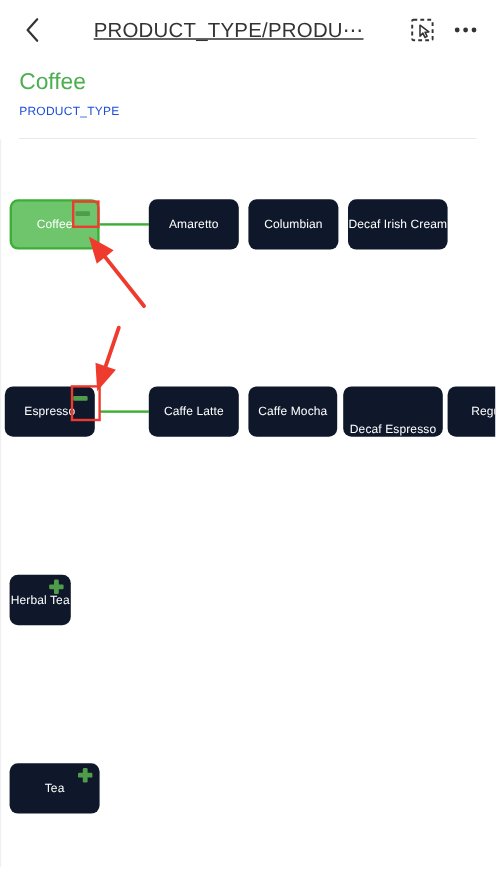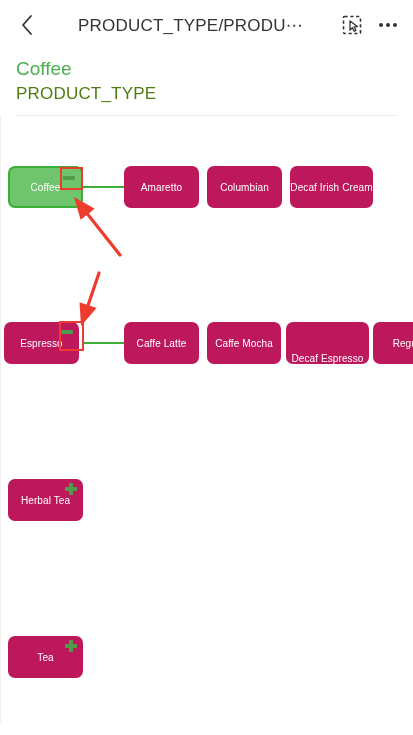--- a/index.html
+++ b/index.html
@@ -22,20 +22,21 @@
   }
 
   
   .topbar {
     position: relative;
     height: 50px;
     display: flex;
     align-items: center;
     padding: 0 12px;
     background: #ffffff;
+    text-decoration: underline;
   }
 
   .back-btn {
     width: 30px;
     height: 30px;
     display: flex;
     align-items: center;
     justify-content: center;
     flex: 0 0 auto;
     cursor: pointer;
@@ -89,22 +90,22 @@
   .info {
     padding: 6px 16px 0 16px;
   }
   .info-title {
     font-size: 19px;
     color: #4CAF50;
     line-height: 26px;
     font-weight: 400;
   }
   .info-sub {
-    font-size: 17px;
-    color: #4d7c0f;
+    font-size: 10px;
+    color: #1d4ed8;
     line-height: 22px;
     letter-spacing: .2px;
     margin-top: 1px;
   }
   .divider {
     margin: 10px 16px 0 16px;
     height: 1px;
     background: #e8e8e8;
   }
 
@@ -118,21 +119,21 @@
   }
   .canvas-edge-left {
     position: absolute;
     left: 0; top: 0;
     width: 1px; height: 100%;
     background: #f0f0f0;
   }
 
   .node {
     position: absolute;
-    background: #be185d;
+    background: #0f172a;
     border-radius: 7px;
     color: #ffffff;
     font-size: 10px;
     display: flex;
     align-items: center;
     justify-content: center;
     text-align: center;
     letter-spacing: .1px;
     cursor: pointer;
     white-space: nowrap;
@@ -254,21 +255,21 @@
       </div>
       <div class="node" style="left: 207px; top: 206px; width: 74px; height: 42px;">
         <span class="node-label">Caffe Mocha</span>
       </div>
       <div class="node" style="left: 286px; top: 206px; width: 83px; height: 42px; align-items: flex-end;">
         <span class="node-label">Decaf Espresso</span>
       </div>
       <div class="node" style="left: 373px; top: 206px; width: 75px; height: 42px;">
         <span class="node-label">Regular</span>
       </div>
-      <div class="node" style="left: 8px; top: 363px; width: 75px; height: 42px;">
+      <div class="node" style="left: 8px; top: 363px; width: 51px; height: 42px;">
         <span class="node-label">Herbal Tea</span>
         <div class="toggle plus" style="right: 4px; top: 2px;">
           <span class="bar-h"></span>
           <span class="bar-v"></span>
         </div>
       </div>
       <div class="node" style="left: 8px; top: 520px; width: 75px; height: 42px;">
         <span class="node-label">Tea</span>
         <div class="toggle plus" style="right: 4px; top: 2px;">
           <span class="bar-h"></span>

